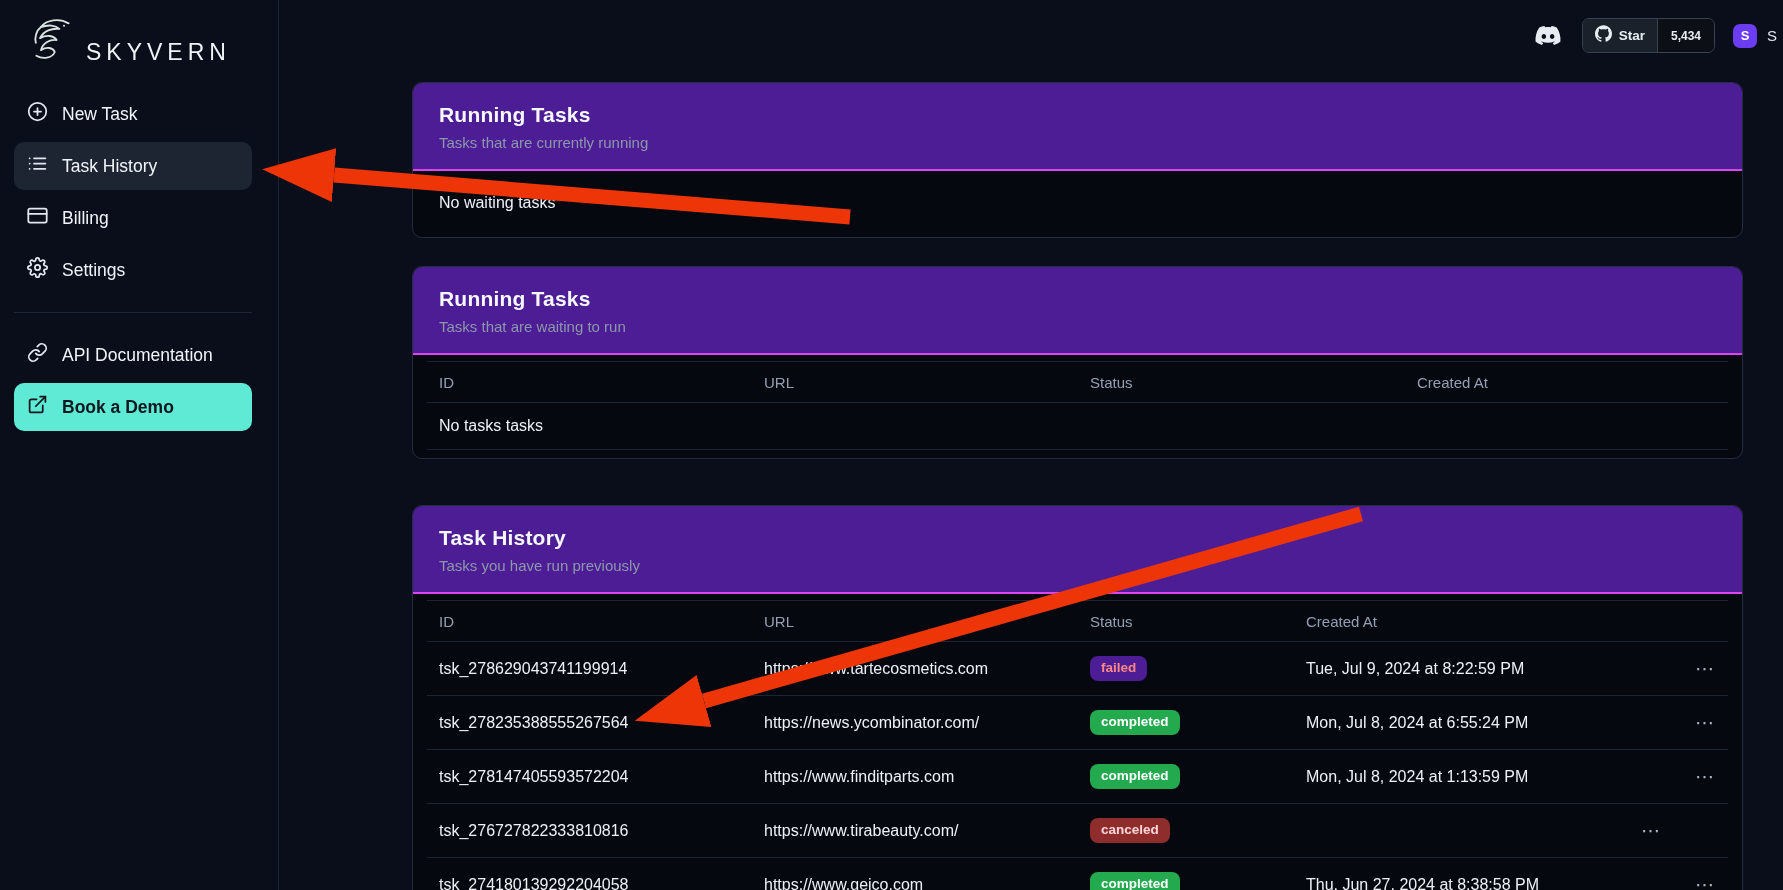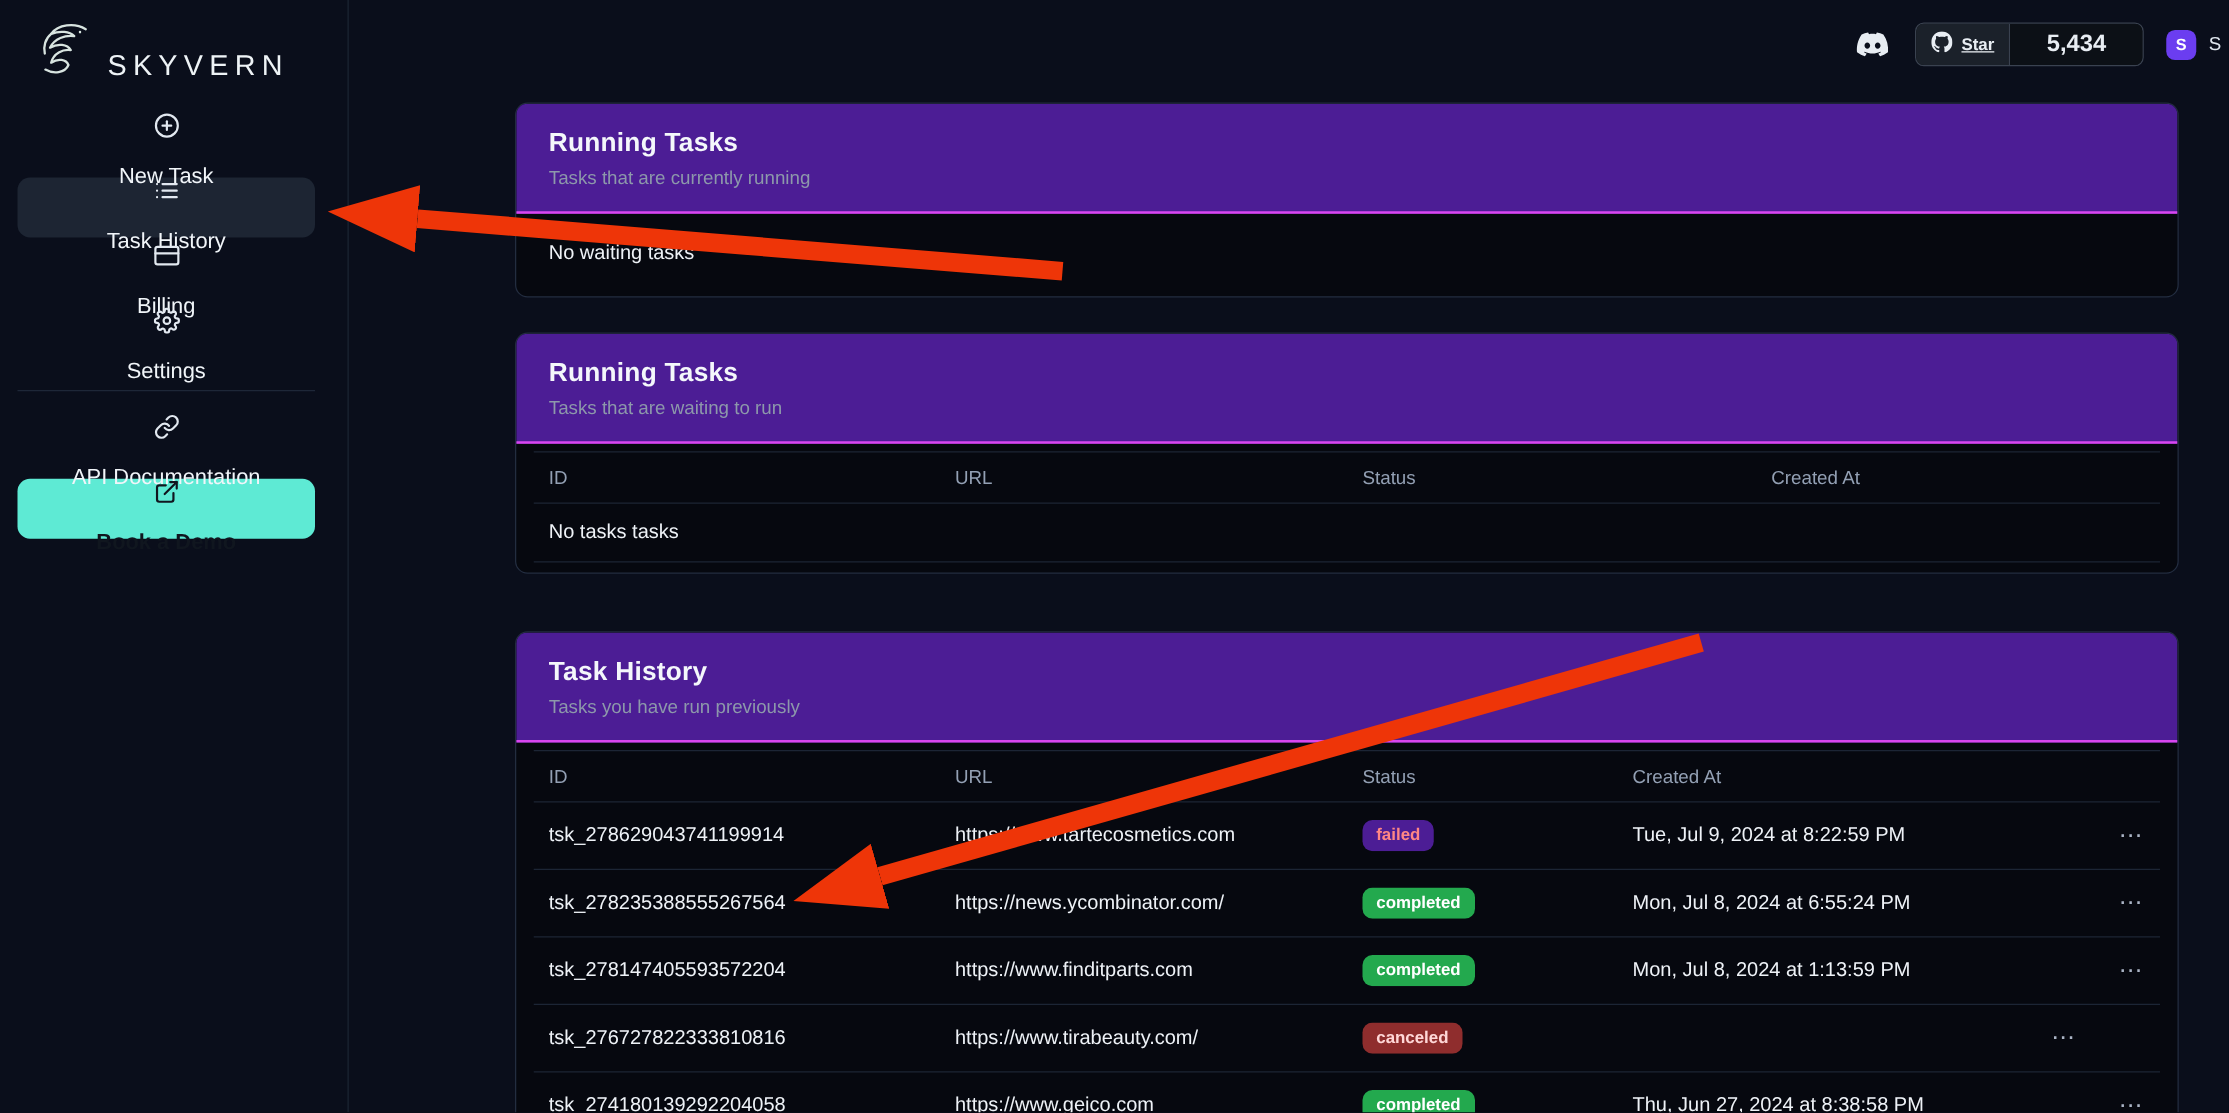--- a/index.html
+++ b/index.html
@@ -16,41 +16,40 @@
     width:279px;flex:none;box-sizing:border-box;
     border-right:1px solid #1b2433;
     padding:10px 26px 0 14px;
   }
   .logo-row{display:flex;align-items:center;gap:10px;margin:4px 0 20px 14px;height:56px;}
   .brand-text{font-size:23px;letter-spacing:5px;font-weight:500;color:#eef3f6;margin-top:21px;}
   .nav-item{
     display:flex;align-items:center;gap:14px;height:48px;padding:0 13px;
     border-radius:10px;font-size:17.5px;color:#f1f5f9;cursor:pointer;margin:4px 0;
     box-sizing:border-box;
-    flex-direction:column;
   }
   .nav-item svg{width:21px;height:21px;stroke:#e2e8f0;flex:none;}
   .nav-item.active{background:#1d2533;}
   .nav-item.demo-btn{background:#5eead4;color:#10161f;font-weight:700;}
   .nav-item.demo-btn svg{stroke:#10161f;}
   .side-divider{border:none;border-top:1px solid #1e2738;margin:18px 0;}
 
   
   .topbar{position:absolute;top:18px;right:6px;display:flex;align-items:center;gap:18px;z-index:5;}
   .discord-btn{background:none;border:none;padding:0;cursor:pointer;display:flex;}
   .discord-btn svg{width:32px;height:25px;fill:#e7ecf2;}
   .gh-widget{
     display:flex;align-items:stretch;height:33px;border:1px solid #3a4250;border-radius:7px;
     overflow:hidden;cursor:pointer;background:#0d1117;
   }
-  .gh-star{display:flex;align-items:center;gap:7px;background:#1b212a;padding:16px 12px;text-decoration:underline;}
+  .gh-star{display:flex;align-items:center;gap:7px;background:#1b212a;padding:16px 12px;}
   .gh-star svg{width:17px;height:17px;fill:#e8edf3;}
   .gh-star-label{font-size:13.5px;font-weight:700;color:#e8edf3;}
-  .gh-count{display:flex;align-items:center;padding:0 29px;border-left:1px solid #3a4250;
-    font-size:19px;font-weight:700;color:#e8edf3;background:#0c1016;}
+  .gh-count{display:flex;align-items:center;padding:0 13px;border-left:1px solid #3a4250;
+    font-size:12px;font-weight:700;color:#e8edf3;background:#0c1016;}
   .avatar{
     width:24px;height:24px;border-radius:7px;background:#6b3df0;color:#fff;
     display:flex;align-items:center;justify-content:center;
     font-size:13px;font-weight:700;cursor:pointer;flex:none;
   }
   .user-name{font-size:15px;color:#dfe6ee;margin-left:-8px;}
 
   
   .main{flex:1;position:relative;box-sizing:border-box;padding:82px 40px 0 133px;}
   .card{

